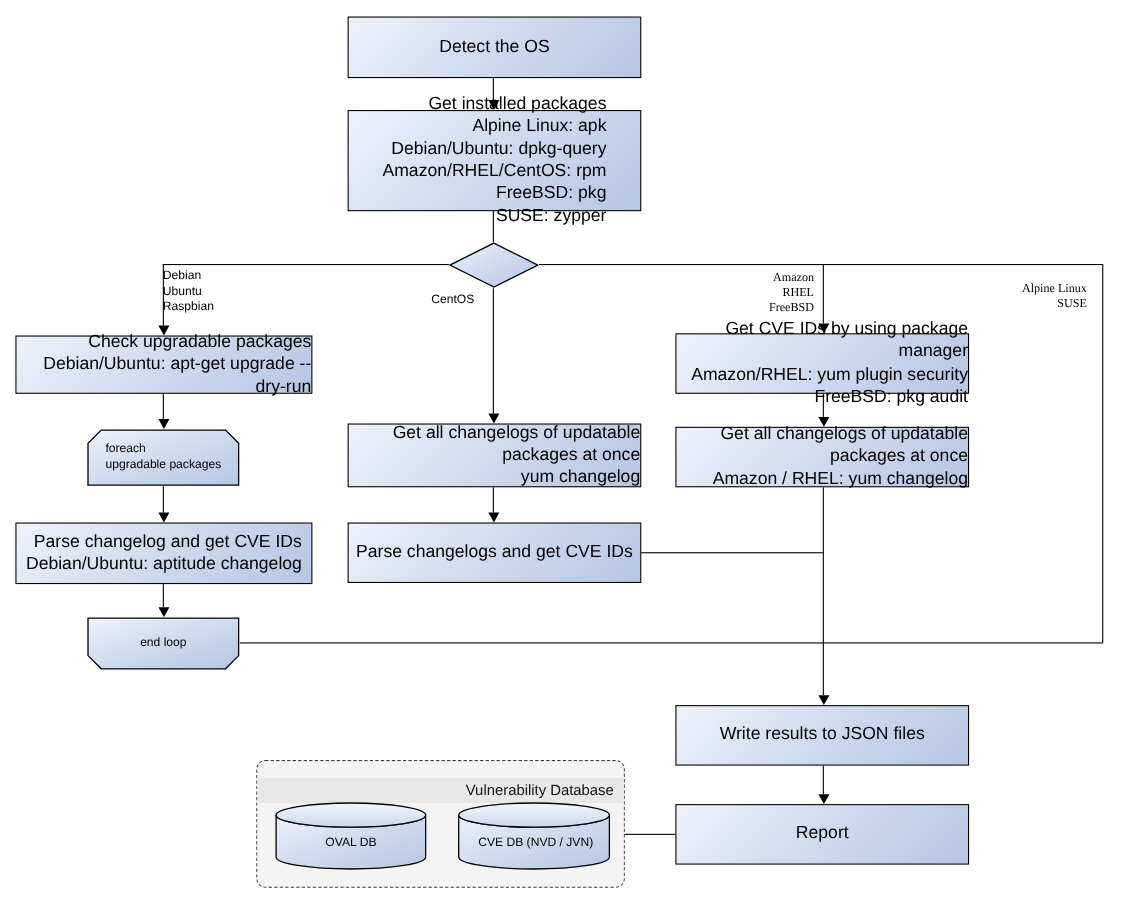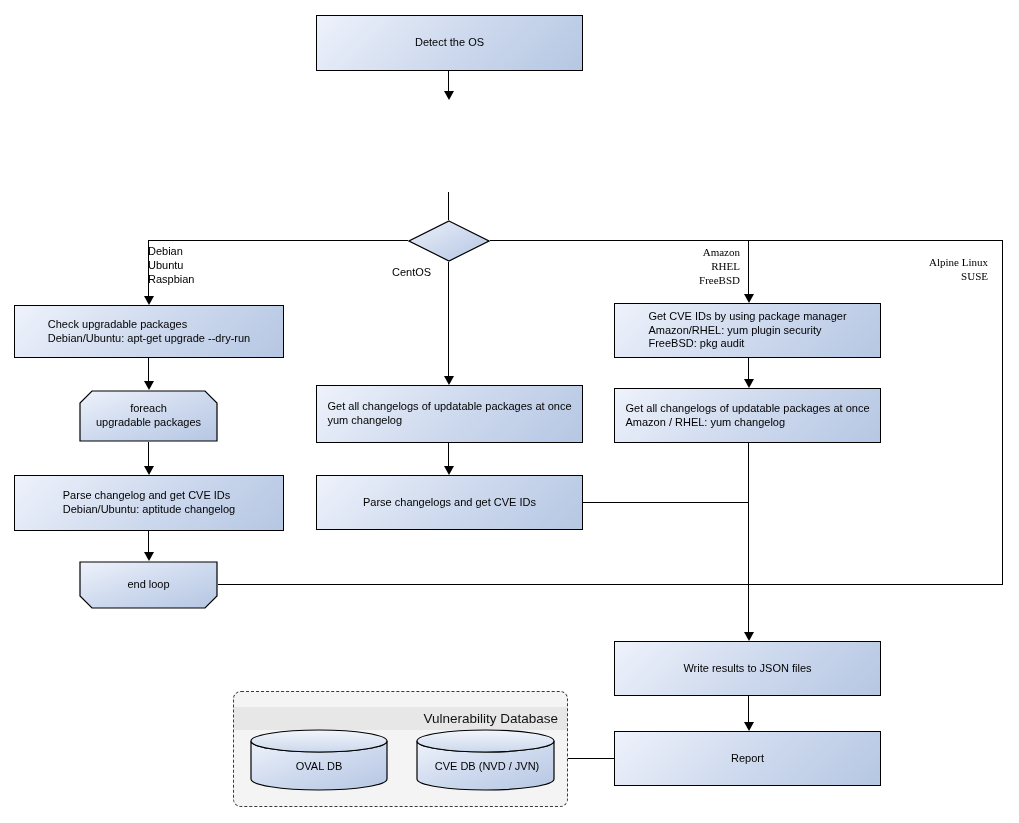--- a/index.html
+++ b/index.html
@@ -4,28 +4,28 @@
 <style>
   html,body{margin:0;padding:0;background:#fff;}
   #canvas{
     position:relative;width:1019px;height:823px;background:#ffffff;
     font-family:"Liberation Sans","DejaVu Sans",sans-serif;color:#000;
     overflow:hidden;
   }
   .box{
     position:absolute;border:1px solid #000;box-sizing:border-box;
     background:linear-gradient(135deg,#eef2fb 0%,#ccd8ed 55%,#b6c7e3 100%);
-    display:flex;align-items:center;justify-content:center;text-align:left;
-    font-size:11px;line-height:1.27;white-space:pre-line;
+    display:flex;align-items:center;justify-content:center;text-align:right;
+    font-size:16px;line-height:1.27;white-space:pre-line;
   }
   .shape{position:absolute;}
   .shape svg{display:block;}
   .shape-label{
     position:absolute;left:0;top:0;right:0;bottom:0;
-    display:flex;align-items:center;justify-content:center;text-align:center;
+    display:flex;align-items:center;justify-content:center;
     font-size:11px;line-height:1.27;white-space:pre-line;
   }
   .cyl-label{padding-top:14px;}
   .hline{position:absolute;height:1px;background:#000;}
   .vline{position:absolute;width:1px;background:#000;}
   .arr-down{
     position:absolute;width:0;height:0;
     border-left:5px solid transparent;border-right:5px solid transparent;
     border-top:9px solid #000;
   }
@@ -103,20 +103,26 @@
 Ubuntu
 Raspbian</div>
   <div class="edge-label ta-c" style="left:392px;top:266px;width:56px">CentOS</div>
   <div class="edge-label ta-r" style="left:655px;top:246px;width:85px">Amazon
 RHEL
 FreeBSD</div>
   <div class="edge-label ta-r" style="left:878px;top:256px;width:110px">Alpine Linux
 SUSE</div>
 
   <div class="box" style="left:316px;top:15px;width:267px;height:56px">Detect the OS</div>
+  <div class="box" style="left:316px;top:100px;width:267px;height:92px">Get installed packages
+Alpine Linux: apk
+Debian/Ubuntu: dpkg-query
+Amazon/RHEL/CentOS: rpm
+FreeBSD: pkg
+SUSE: zypper</div>
   <div class="box" style="left:14px;top:305px;width:270px;height:53px">Check upgradable packages
 Debian/Ubuntu: apt-get upgrade --dry-run</div>
   <div class="box" style="left:14px;top:475px;width:270px;height:56px">Parse changelog and get  CVE IDs
 Debian/Ubuntu: aptitude changelog</div>
   <div class="box" style="left:316px;top:385px;width:267px;height:58px">Get all changelogs of updatable packages at once
 yum changelog</div>
   <div class="box" style="left:316px;top:475px;width:267px;height:55px">Parse changelogs and get CVE IDs</div>
   <div class="box" style="left:614px;top:303px;width:267px;height:55px">Get CVE IDs by using package manager
 Amazon/RHEL: yum plugin security
 FreeBSD: pkg audit</div>

